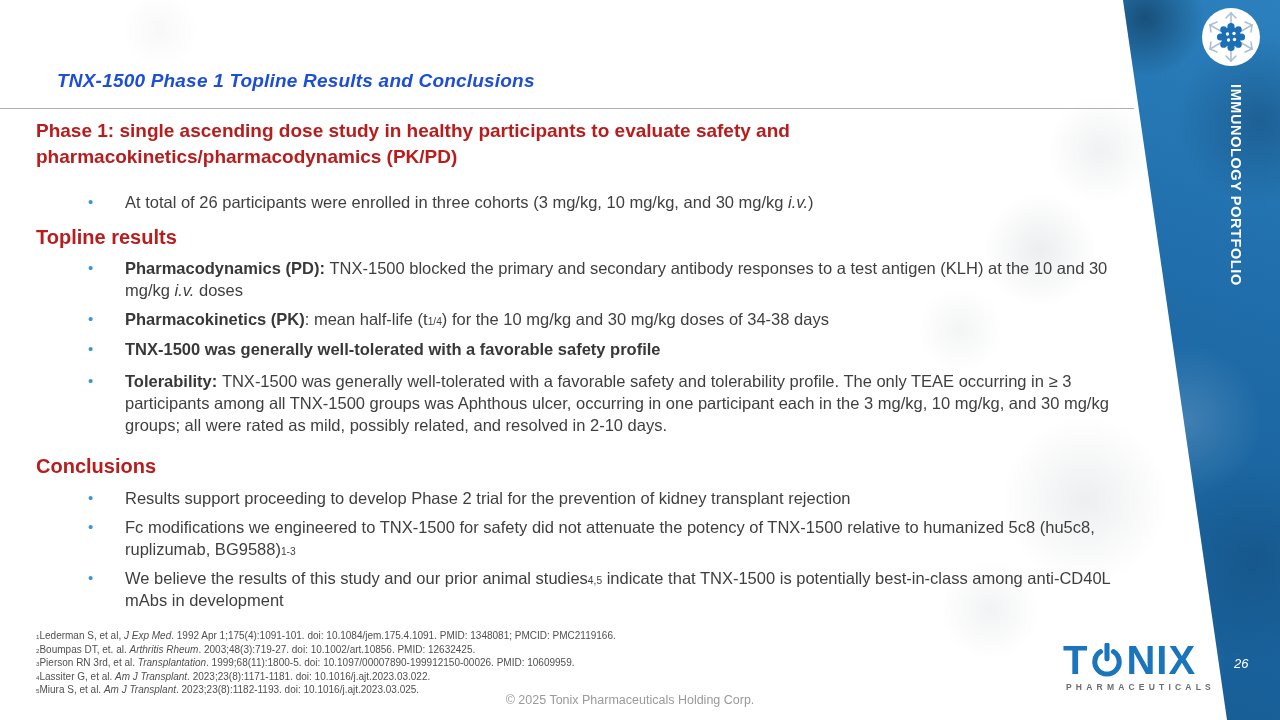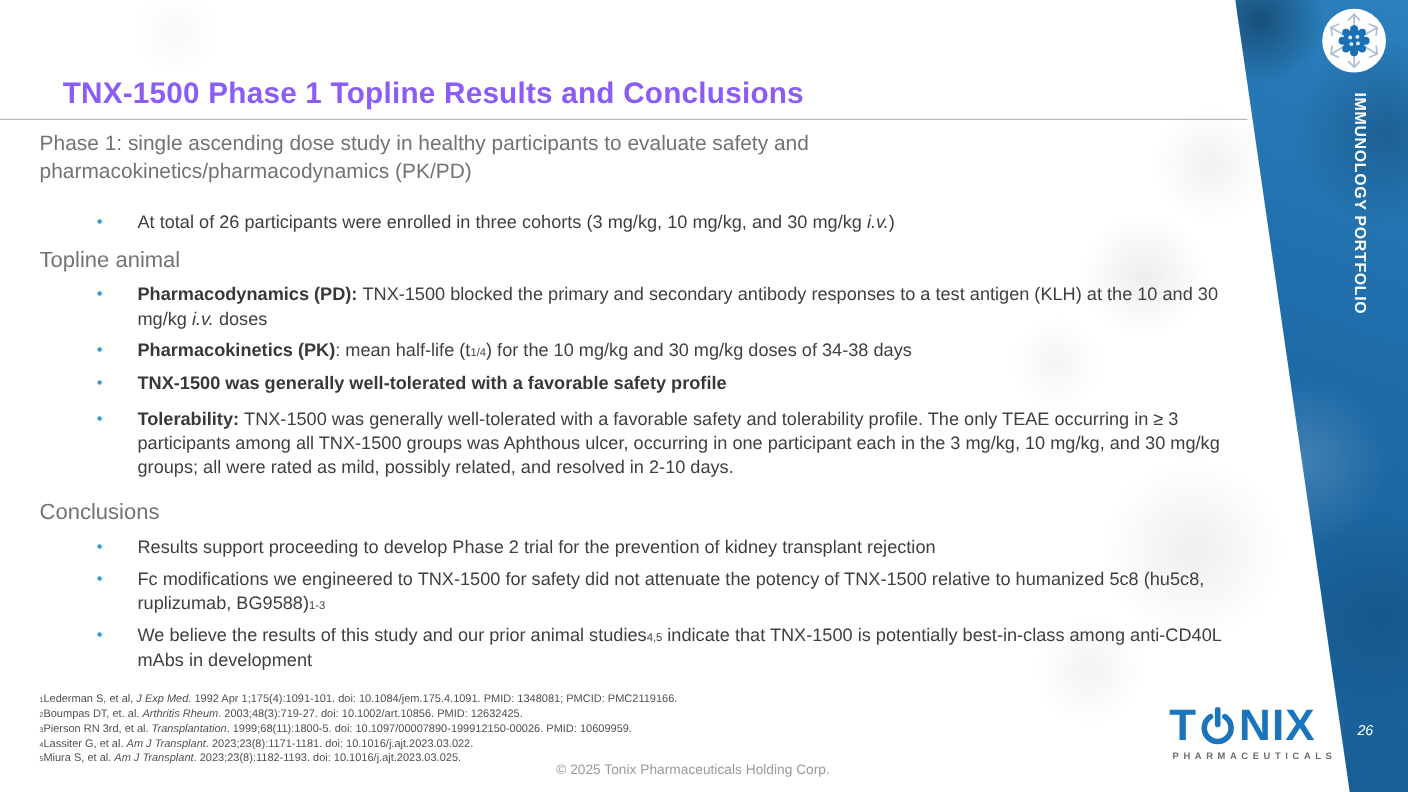--- a/index.html
+++ b/index.html
@@ -37,28 +37,28 @@
     position:absolute;left:1228px;top:84px;height:300px;
     writing-mode:vertical-rl;
     color:#ffffff;font-weight:700;font-size:14.5px;letter-spacing:0.6px;
     white-space:nowrap;
   }
   .page-number{position:absolute;left:1234px;top:656px;color:#ffffff;font-size:13px;font-style:italic;}
 
   
   .title{
     position:absolute;left:57px;top:70px;width:1000px;
-    color:#8b5cf6;font-size:27px;font-weight:700;letter-spacing:0.2px;margin:0;
+    color:#1d4ed8;font-size:19px;font-weight:700;letter-spacing:0.2px;margin:0;font-style:italic;
   }
   .title-rule{position:absolute;left:0;top:108px;width:1134px;height:1px;background:#b0b0b0;}
 
   
   .content{position:absolute;left:36px;top:0;width:1104px;}
   .content > div, .content > h2{position:absolute;margin:0;}
-  .h-blue{color:#737373;font-weight:400;}
+  .h-blue{color:#b91c1c;font-weight:700;}
   .intro-heading{top:118px;left:0;width:985px;font-size:19px;line-height:26px;}
   .topline-heading{top:226px;left:0;font-size:20px;}
   .conclusions-heading{top:455px;left:0;font-size:20px;}
 
   .bullet{display:flex;width:1104px;color:#3f3f3f;font-size:16.5px;line-height:22px;}
   .bullet .dot{
     flex:0 0 25px;margin-left:52px;color:#3b97d3;font-size:15px;line-height:22px;
   }
   .bullet .bt{flex:1;max-width:1027px;margin-left:12px;}
   .b-intro{top:191px;}
@@ -141,21 +141,21 @@
 
 <div class="content">
 
   <h2 class="h-blue intro-heading">Phase 1: single ascending dose study in healthy participants to evaluate safety and pharmacokinetics/pharmacodynamics (PK/PD)</h2>
 
   <div class="bullet b-intro">
     <span class="dot">•</span>
     <span class="bt"><span>At total of 26 participants were enrolled in three cohorts (3 mg/kg, 10 mg/kg, and 30 mg/kg </span><span class="i">i.v.</span><span>)</span></span>
   </div>
 
-  <h2 class="h-blue topline-heading">Topline animal</h2>
+  <h2 class="h-blue topline-heading">Topline results</h2>
 
   <div class="bullet b-t1">
     <span class="dot">•</span>
     <span class="bt"><span class="b">Pharmacodynamics (PD): </span><span>TNX-1500 blocked the primary and secondary antibody responses to a test antigen (KLH) at the 10 and 30 mg/kg </span><span class="i">i.v.</span><span> doses</span></span>
   </div>
   <div class="bullet b-t2">
     <span class="dot">•</span>
     <span class="bt"><span class="b">Pharmacokinetics (PK)</span><span>: mean half-life (t</span><sub>1/4</sub><span>) for the 10 mg/kg and 30 mg/kg doses of 34-38 days</span></span>
   </div>
   <div class="bullet b-t3">

